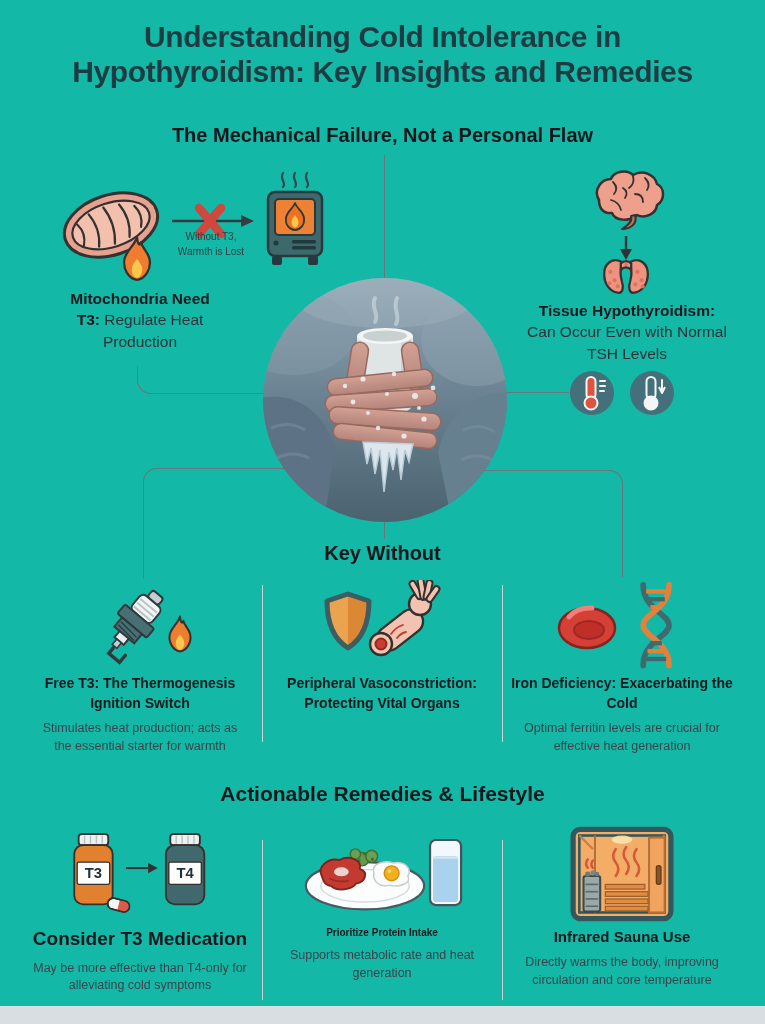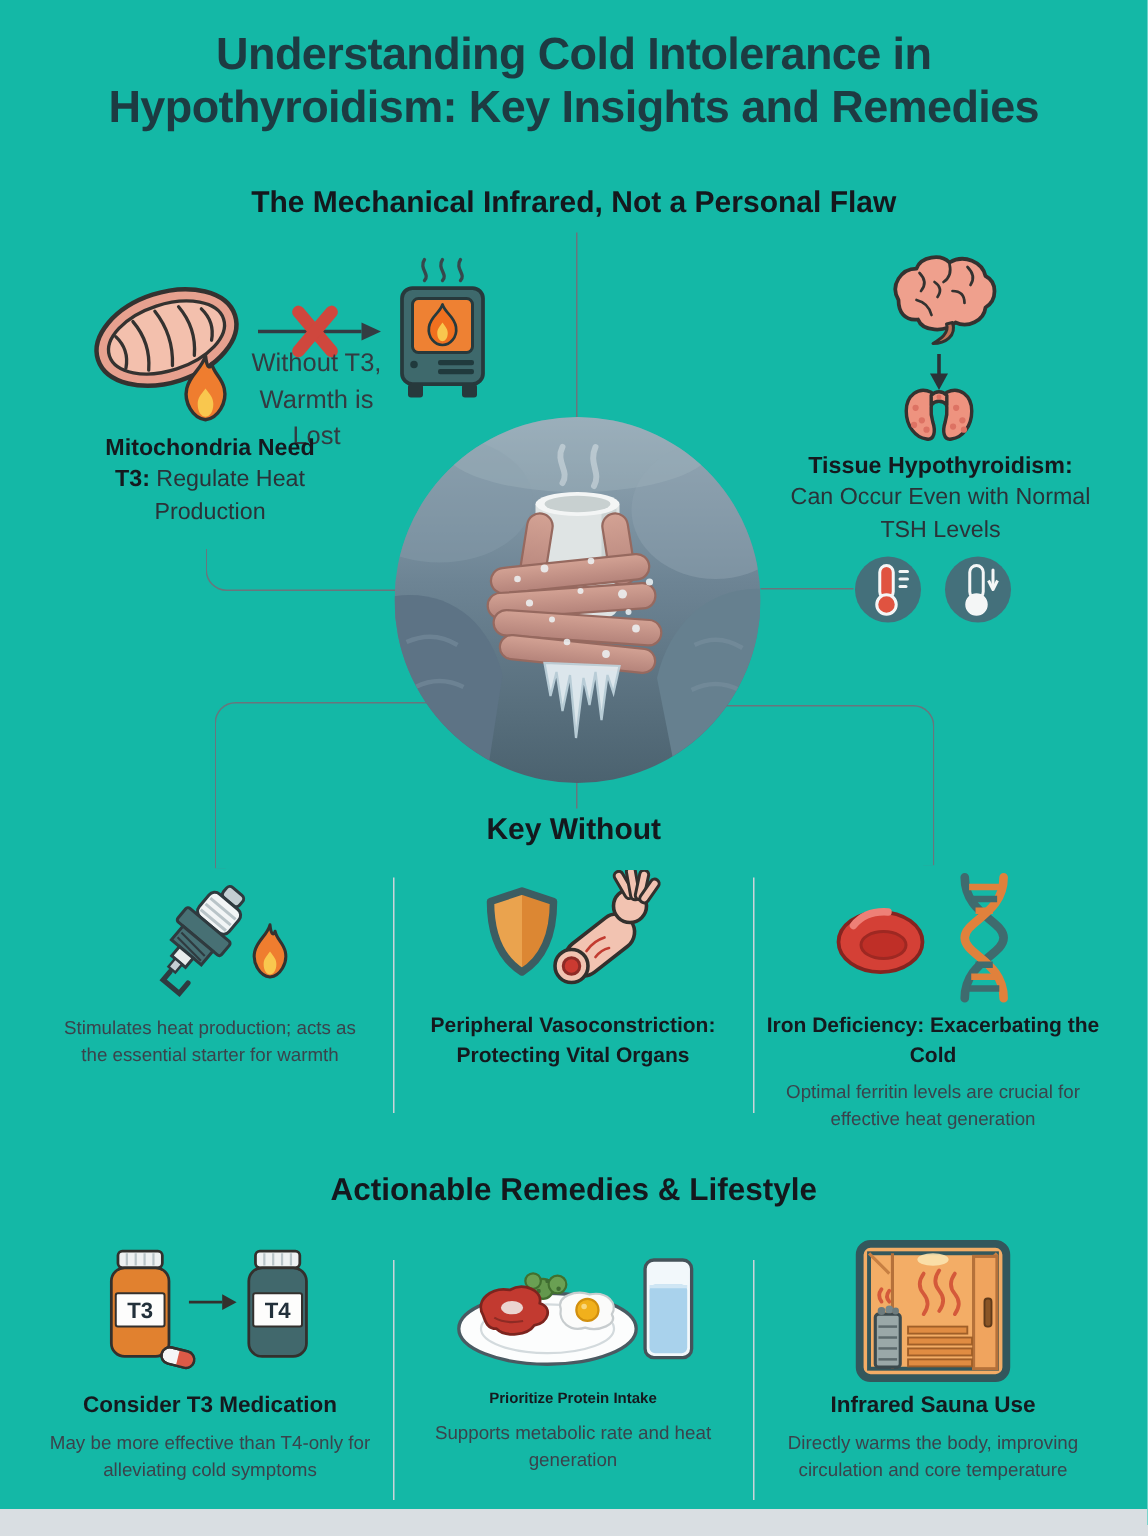--- a/index.html
+++ b/index.html
@@ -19,21 +19,21 @@
     left:0;width:765px;text-align:center;
     font-weight:700;color:#14181d;
   }
   .h-mech{top:124px;font-size:20px;}
   .h-ki{top:542px;font-size:20px;}
   .h-rem{top:782px;font-size:21px;}
   .caption{font-size:15.5px;line-height:1.38;color:#2b3238;text-align:center;}
   .caption .b{font-weight:700;color:#15191e;}
   .arrow-label{
     left:156px;top:230px;width:110px;text-align:center;
-    font-size:17px;line-height:1.45;color:#333b41;
+    font-size:10px;line-height:1.45;color:#333b41;
   }
   .col{text-align:center;}
   .col-title{font-size:14px;font-weight:700;color:#15191e;line-height:1.4;margin:4px auto 0;}
   .col-body{font-size:12.5px;color:#3a434c;line-height:1.42;margin:7px auto 0;}
   .v-line{width:0;border-left:1.5px solid #6a757c;}
   .h-line{height:0;border-top:1.5px solid #6a757c;}
   .elbow-bl{border-left:1.5px solid #6a757c;border-bottom:1.5px solid #6a757c;border-bottom-left-radius:14px;}
   .elbow-tl{border-left:1.5px solid #6a757c;border-top:1.5px solid #6a757c;border-top-left-radius:14px;}
   .elbow-tr{border-right:1.5px solid #6a757c;border-top:1.5px solid #6a757c;border-top-right-radius:14px;}
   .divider{width:0;border-left:1.5px solid #ccd3d8;}
@@ -45,21 +45,21 @@
 </head>
 <body>
 
 <div class="page">
 
   <div class="abs main-title">
     <span>Understanding Cold Intolerance in</span>
     <span>Hypothyroidism: Key Insights and Remedies</span>
   </div>
 
-  <div class="abs sec-heading h-mech">The Mechanical Infrared, Not a Personal Flaw</div>
+  <div class="abs sec-heading h-mech">The Mechanical Failure, Not a Personal Flaw</div>
 
   <div class="abs v-line" style="left:384px;top:155px;height:123px;"></div>
 
   <div class="abs" style="left:58px;top:176px;width:106px;height:98px;">
     <svg width="106" height="98" viewBox="0 0 106 98">
       <g transform="rotate(-18 53 49)">
         <ellipse cx="53" cy="49" rx="48" ry="30" fill="#e7a18f" stroke="#343230" stroke-width="3"></ellipse>
         <ellipse cx="53" cy="49" rx="40" ry="22" fill="#f3c0ad" stroke="#343230" stroke-width="2.2"></ellipse>
         <path d="M21 38 q6 11 0 22 M35 32 q7 17 0 34 M51 30 q7 19 0 38 M67 32 q7 17 0 34 M81 38 q6 11 0 22" fill="none" stroke="#343230" stroke-width="2.2" stroke-linecap="round"></path>
       </g>
@@ -238,20 +238,21 @@
         <line x1="44" y1="53" x2="66" y2="55" stroke-width="1.4"></line>
         <rect x="49" y="57" width="12" height="8" fill="#e8eded" stroke-width="2"></rect>
         <rect x="52" y="65" width="6" height="7" fill="#c3ced2" stroke-width="1.6"></rect>
         <path d="M55 74 L55 81 L69 81 L69 72" fill="none" stroke-width="3.5" stroke-linecap="round"></path>
       </g>
       <g transform="translate(88,34) scale(0.85)">
         <path d="M20 3 C18 11 10 15 8 24 C6 33 12 43 20 44 C28 43 34 33 32 24 C30.5 17 25 14 24 8 C23 11 21 12 20 3 Z" fill="#ef7d2f" stroke="#343230" stroke-width="2.4" stroke-linejoin="round"></path>
         <path d="M20 24 C17 28 15 30 15 34 C15 39 17.5 42 20 42 C22.5 42 25 39 25 34 C25 30 23 28 20 24 Z" fill="#f9c74e"></path>
       </g>
     </svg>
+    <div class="col-title" style="width:232px;">Free T3: The Thermogenesis Ignition Switch</div>
     <div class="col-body" style="width:204px;">Stimulates heat production; acts as the essential starter for warmth</div>
   </div>
 
   <div class="abs col" style="left:264px;top:580px;width:236px;">
     <svg class="svg-center" width="130" height="90" viewBox="0 0 130 90">
       <g>
         <path d="M31 14 L52 21 C52 41 47 58 31 68 C15 58 10 41 10 21 Z" fill="#eaa34e"></path>
         <path d="M31 14 L52 21 C52 41 47 58 31 68 Z" fill="#dc8733"></path>
         <path d="M31 14 L52 21 C52 41 47 58 31 68 C15 58 10 41 10 21 Z" fill="none" stroke="#3c5d62" stroke-width="5" stroke-linejoin="round"></path>
       </g>
@@ -327,21 +328,21 @@
             <line x1="164" y1="8" x2="164" y2="19"></line>
             <line x1="172" y1="8" x2="172" y2="19"></line>
             <line x1="180" y1="8" x2="180" y2="19"></line>
             <line x1="188" y1="8" x2="188" y2="19"></line>
           </g>
         <rect x="150" y="21" width="52" height="80" rx="12" fill="#41686c" stroke="#33302d" stroke-width="2.5"></rect>
         <rect x="154" y="44" width="44" height="30" rx="2" fill="#fdfdfc" stroke="#33302d" stroke-width="1.8"></rect>
         <text x="176" y="66" text-anchor="middle" font-family="Liberation Sans, sans-serif" font-size="20" font-weight="bold" fill="#22303a">T4</text>
       </g>
     </svg>
-    <div class="col-title" style="width:232px;font-size:15px;">Consider T3 Medication</div>
+    <div class="col-title" style="width:232px;font-size:19px;">Consider T3 Medication</div>
     <div class="col-body" style="width:220px;">May be more effective than T4-only for alleviating cold symptoms</div>
   </div>
 
   <div class="abs col" style="left:264px;top:826px;width:236px;">
     <svg class="svg-center" width="170" height="96" viewBox="0 0 230 120">
       <ellipse cx="92" cy="76" rx="80" ry="32" fill="#fcfdfd" stroke="#4a5a62" stroke-width="3"></ellipse>
       <ellipse cx="92" cy="76" rx="60" ry="22" fill="none" stroke="#d3dadd" stroke-width="2"></ellipse>
       <g>
         <circle cx="88" cy="40" r="9" fill="#63984d" stroke="#41702f" stroke-width="2"></circle>
         <circle cx="101" cy="36" r="8" fill="#6aa053" stroke="#41702f" stroke-width="2"></circle>

